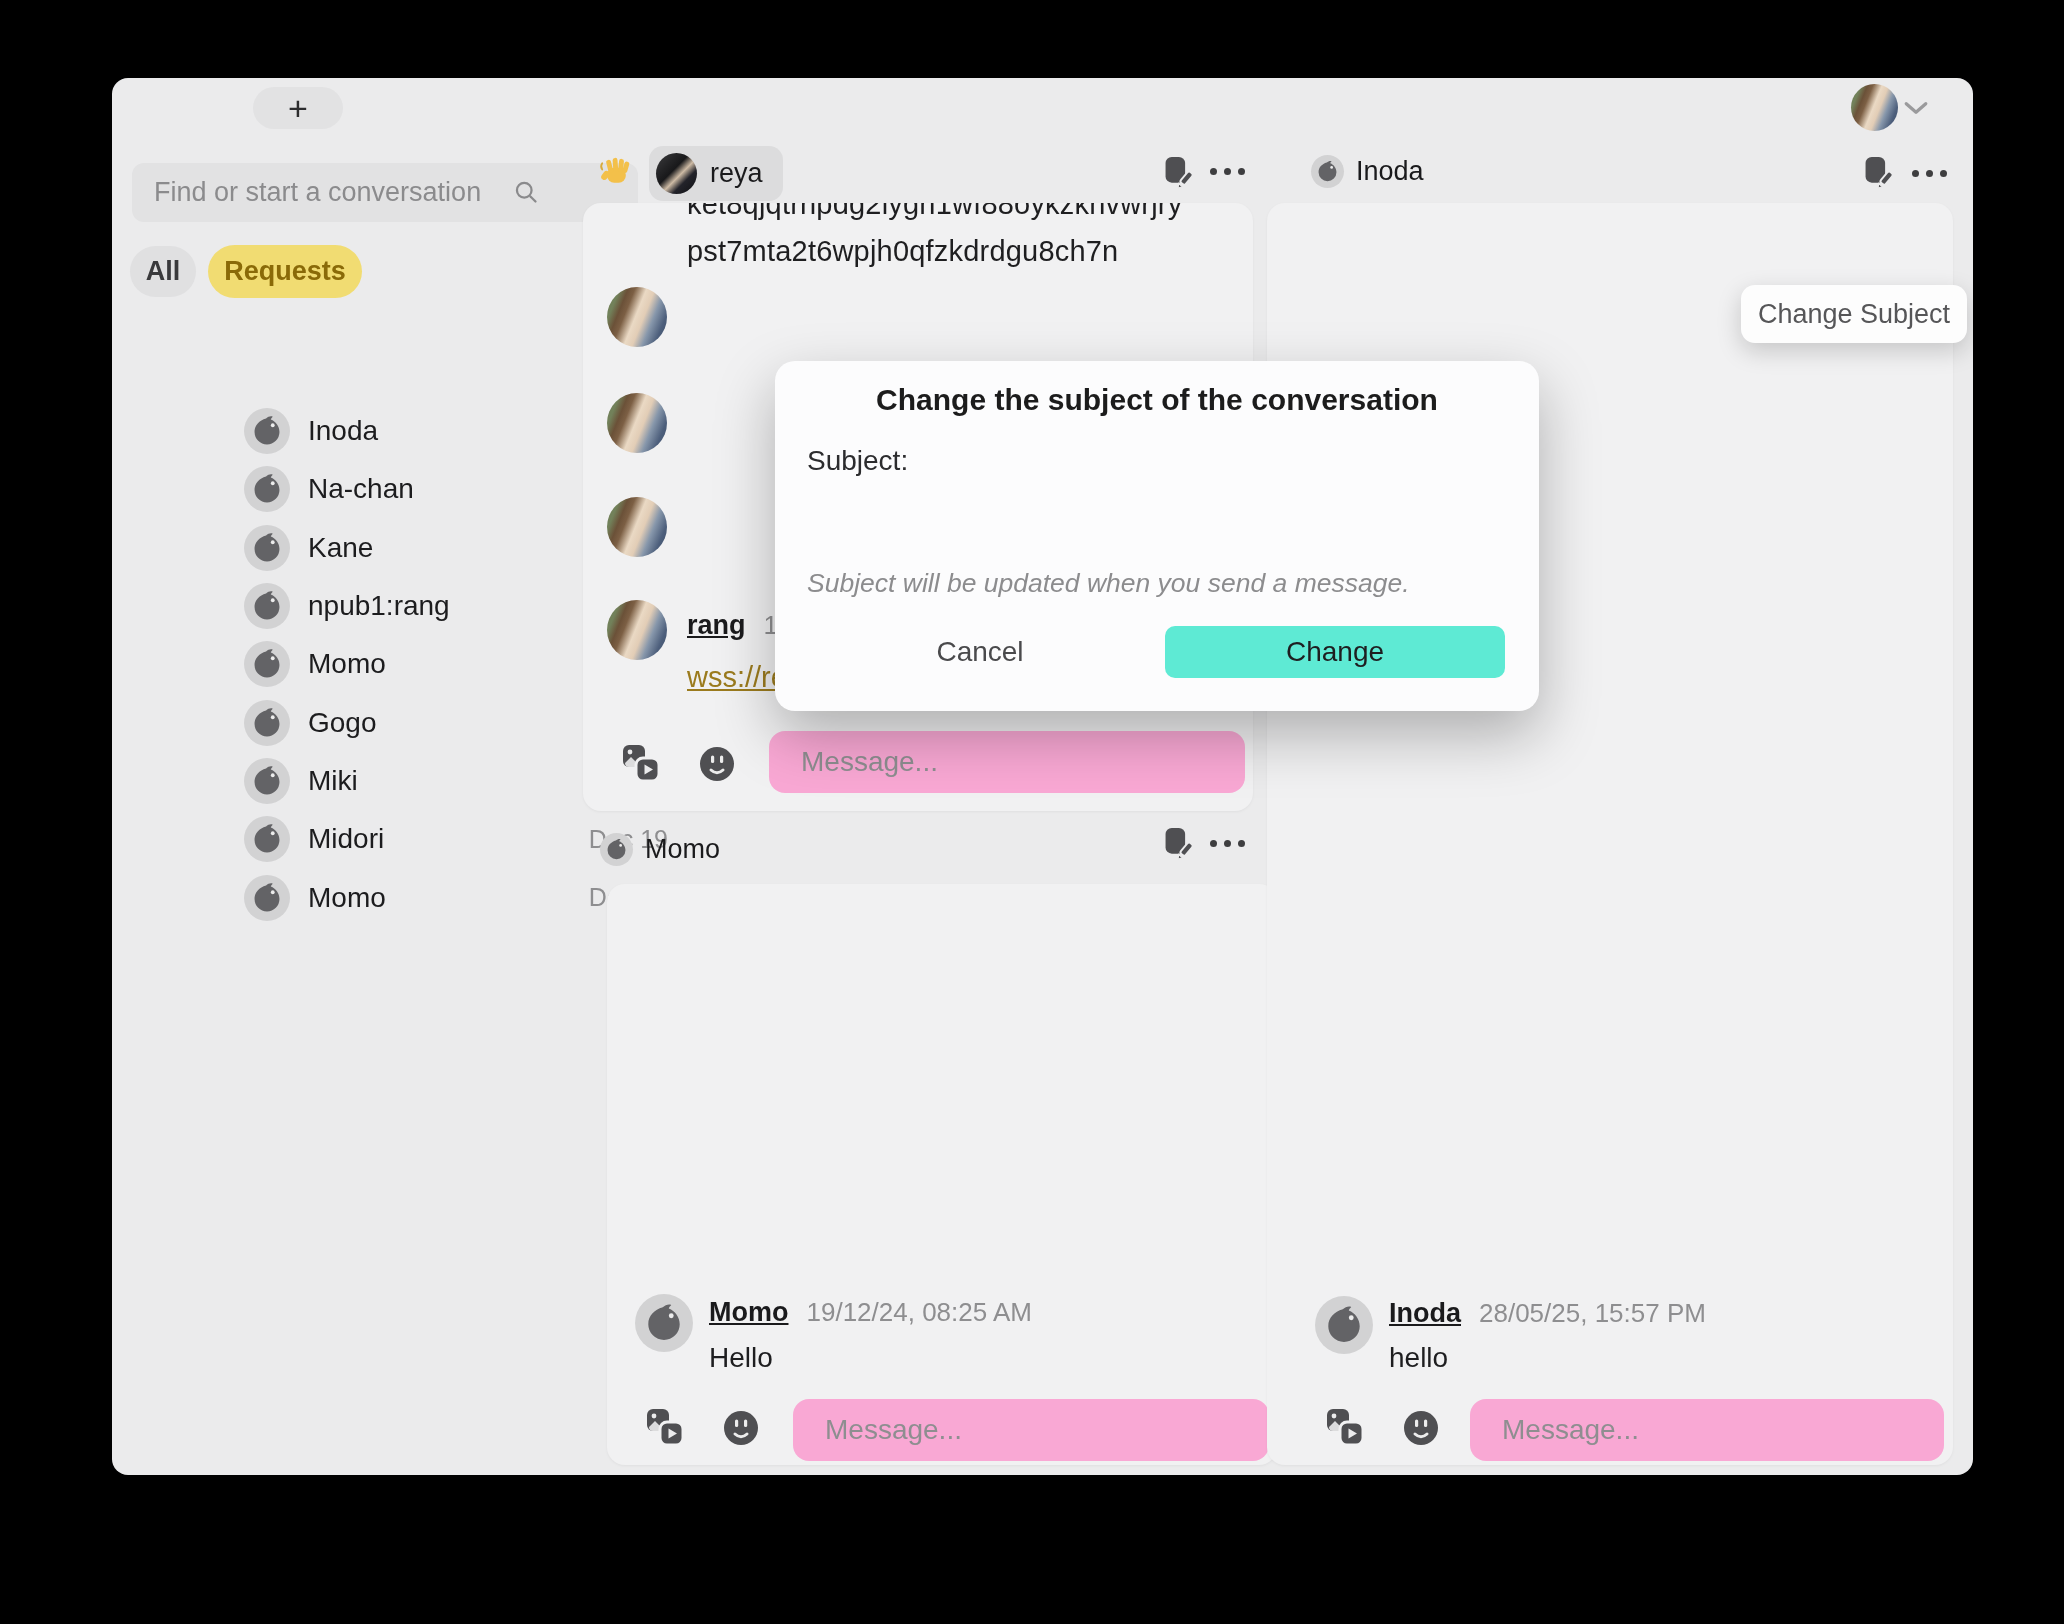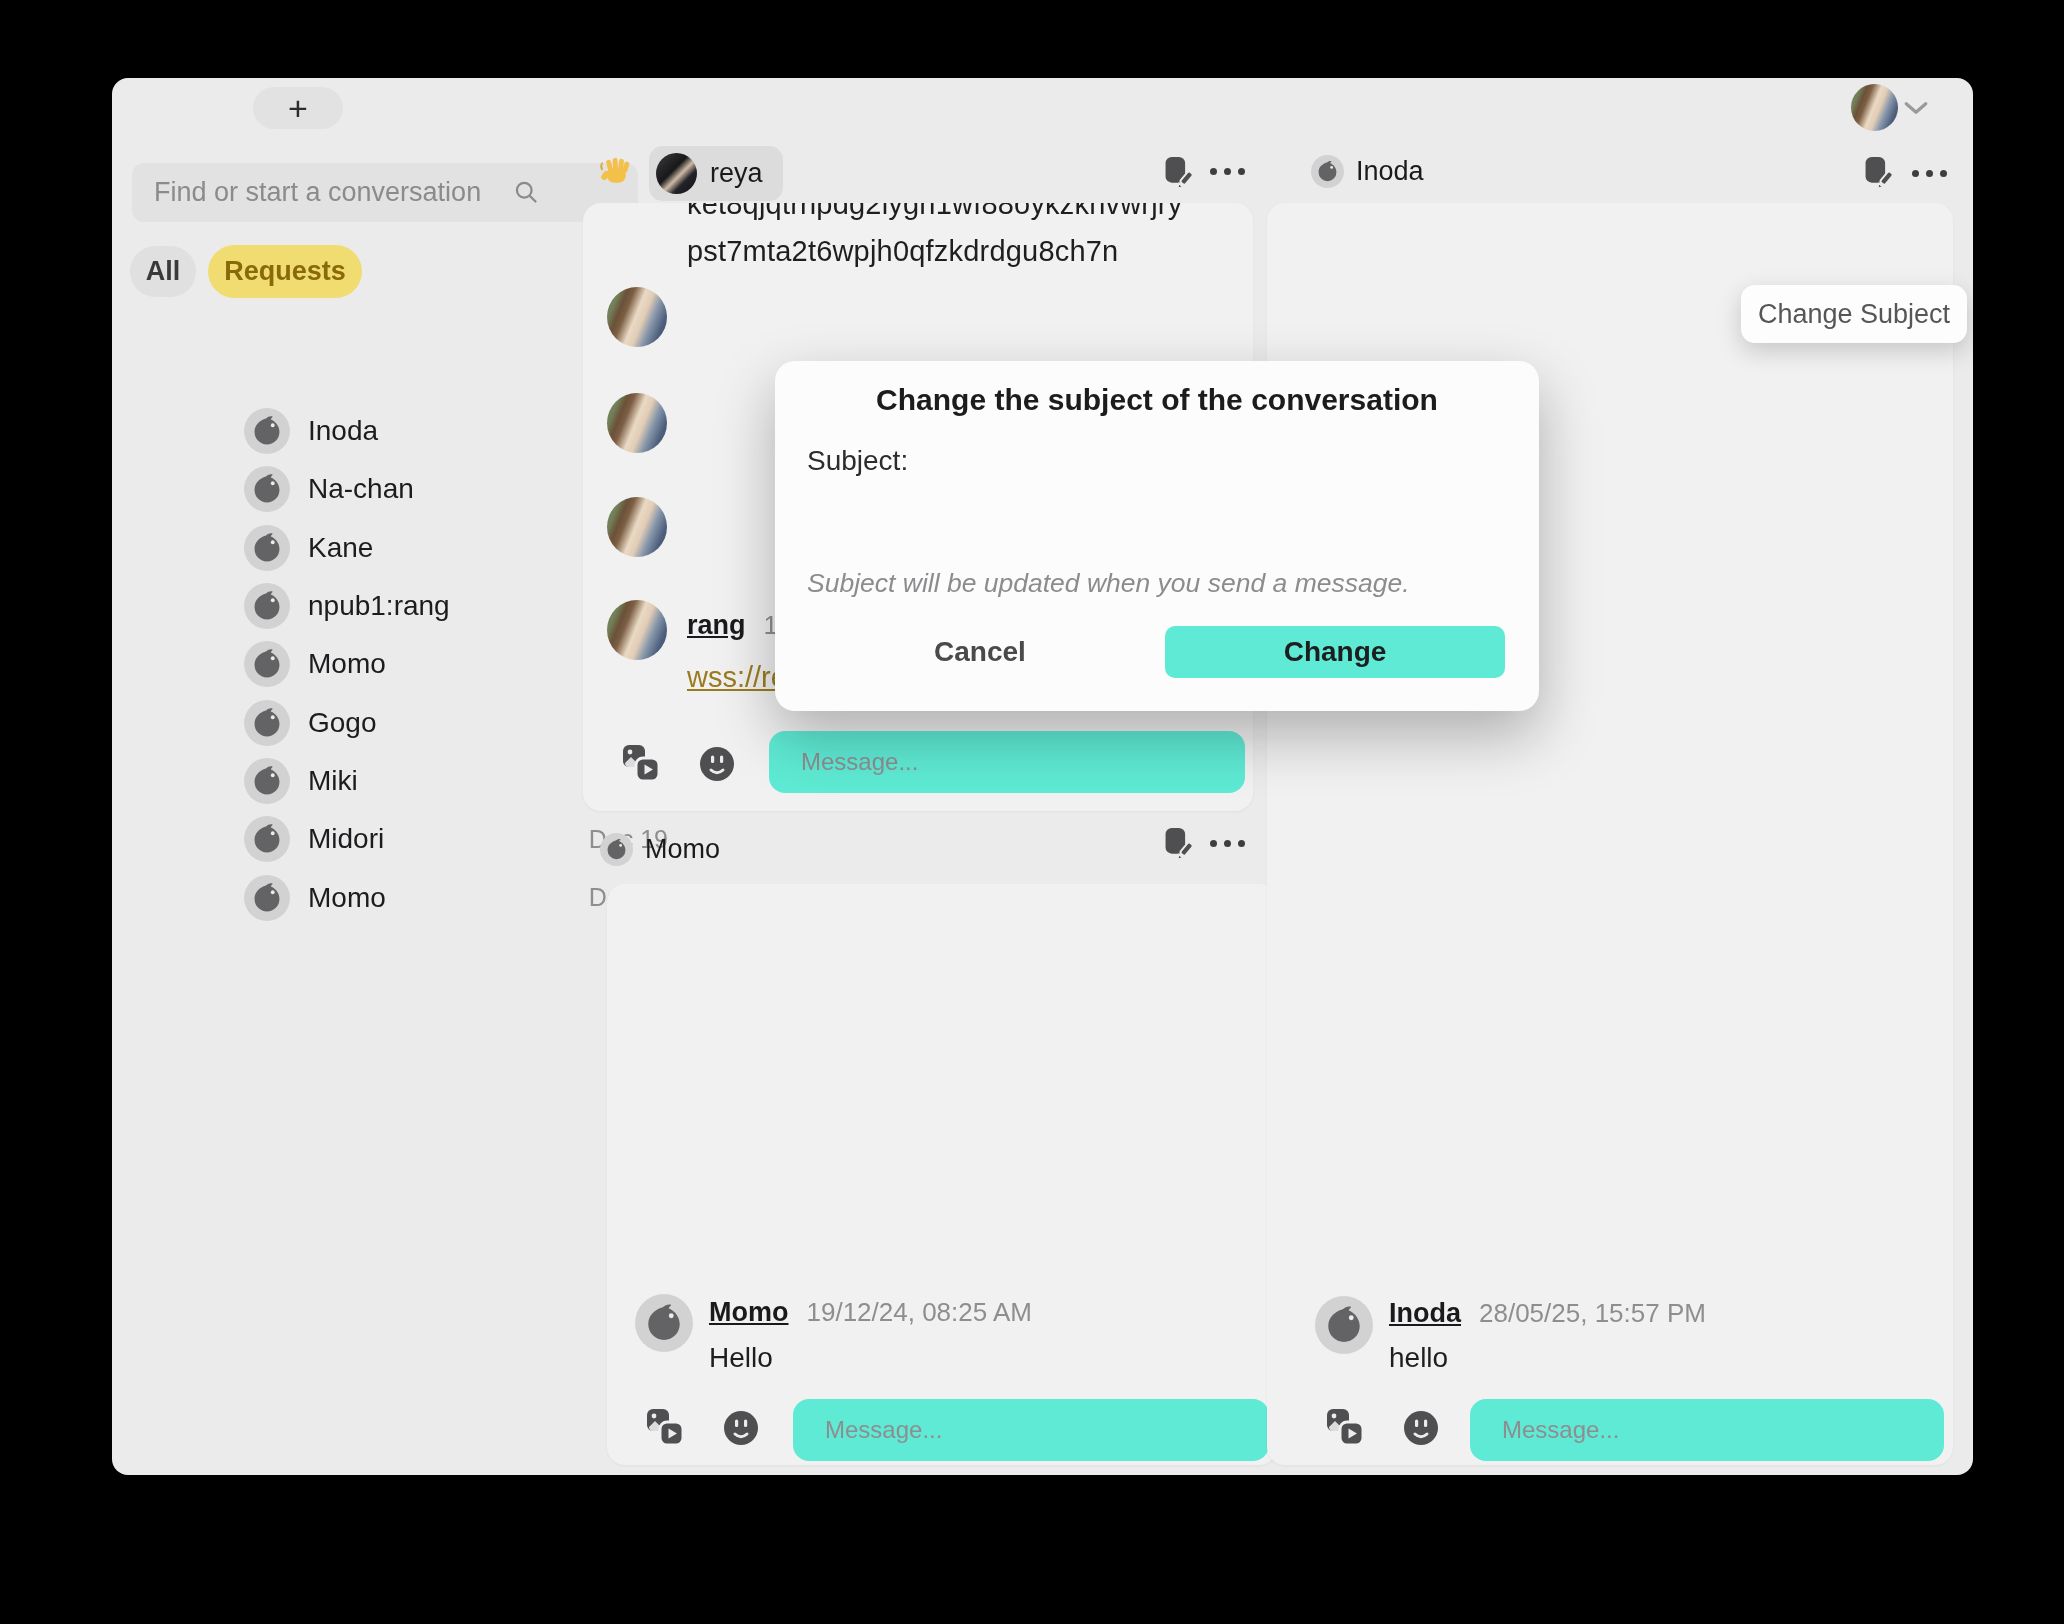--- a/index.html
+++ b/index.html
@@ -32,30 +32,30 @@
      linear-gradient(112deg,#72815a 0%,#72815a 16%,#6b5138 26%,#7c5f44 34%,#ead9c4 48%,#e2cdb6 58%,#8797ab 70%,#4d5f7c 84%,#3f4f68 100%);}
   .dark-ava{border-radius:50%;background:
      linear-gradient(135deg,#3c3c3e 0%,#18181a 42%,#cdbaa4 56%,#23232a 70%,#101012 100%);}
   
   .msg-name{font-size:27px;font-weight:700;color:#1a1a1c;text-decoration:underline;}
   .msg-ts{font-size:26px;color:#8e8e90;margin-left:18px;font-weight:400;}
   .msg-text{font-size:28px;color:#1e1e20;}
   .npub{font-size:29px;color:#1e1e20;letter-spacing:.2px;white-space:nowrap;}
   a.relay{font-size:29px;color:#9b7b1e;text-decoration:underline;}
   
-  .composer-input{height:62px;border-radius:16px;background:#5eead4;font-size:24px;padding:0 17px 0 32px;box-sizing:border-box;}
+  .composer-input{height:62px;border-radius:16px;background:#f9a8d4;font-size:28px;padding:0 17px 0 32px;box-sizing:border-box;}
   .composer-input::placeholder{color:#8e8e90;}
   
   #modal{left:663px;top:283px;width:764px;height:350px;background:#fcfcfd;border-radius:20px;
          box-shadow:0 24px 60px rgba(0,0,0,0.28);z-index:40;}
   #modal-title{left:0;right:0;top:22px;text-align:center;font-size:30px;font-weight:700;color:#1c1c1c;}
   #modal-label{left:32px;top:84px;font-size:28px;color:#2c2c2e;}
   #modal-input{left:32px;top:128px;width:700px;height:58px;background:#ededee;border:1px solid #e4e4e5;border-radius:10px;font-size:28px;padding-left:28px;box-sizing:border-box;}
   #modal-note{left:32px;top:207px;font-size:26.5px;font-style:italic;color:#8c8c8e;}
-  .btn{display:flex;align-items:center;justify-content:center;font-size:28px;font-weight:700;border-radius:10px;cursor:pointer;}
+  .btn{display:flex;align-items:center;justify-content:center;font-size:28px;font-weight:400;border-radius:10px;cursor:pointer;}
   #btn-cancel{left:130px;top:265px;width:150px;height:52px;color:#4a4a4c;}
   #btn-change{left:390px;top:265px;width:340px;height:52px;background:#5eead4;color:#1e1e20;}
   
   #tooltip{left:1629px;top:207px;width:226px;height:58px;background:#fdfdfd;border-radius:14px;
            box-shadow:0 8px 24px rgba(0,0,0,0.18);display:flex;align-items:center;justify-content:center;
            font-size:27px;color:#565658;z-index:30;}
   svg{display:block;overflow:visible;}
 </style>
 </head>
 <body>

